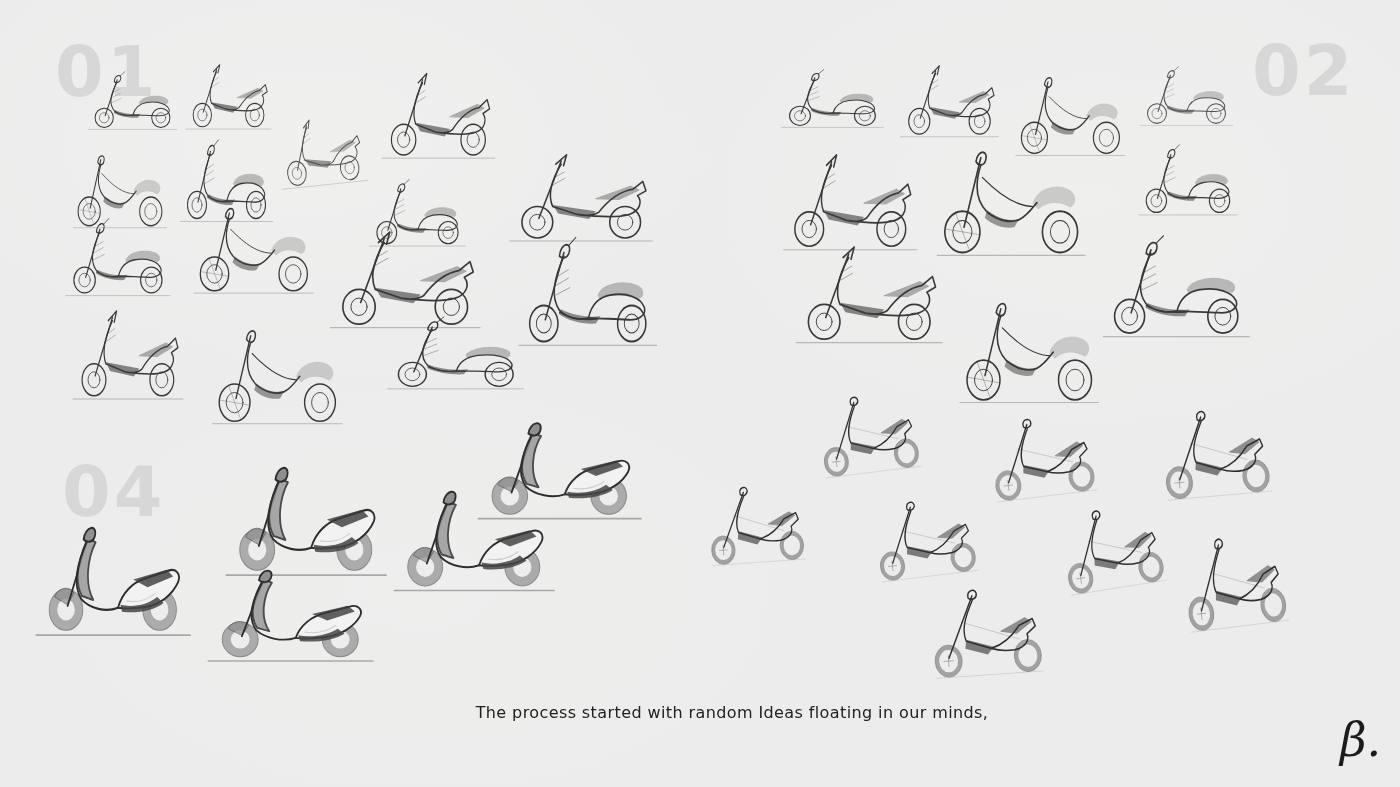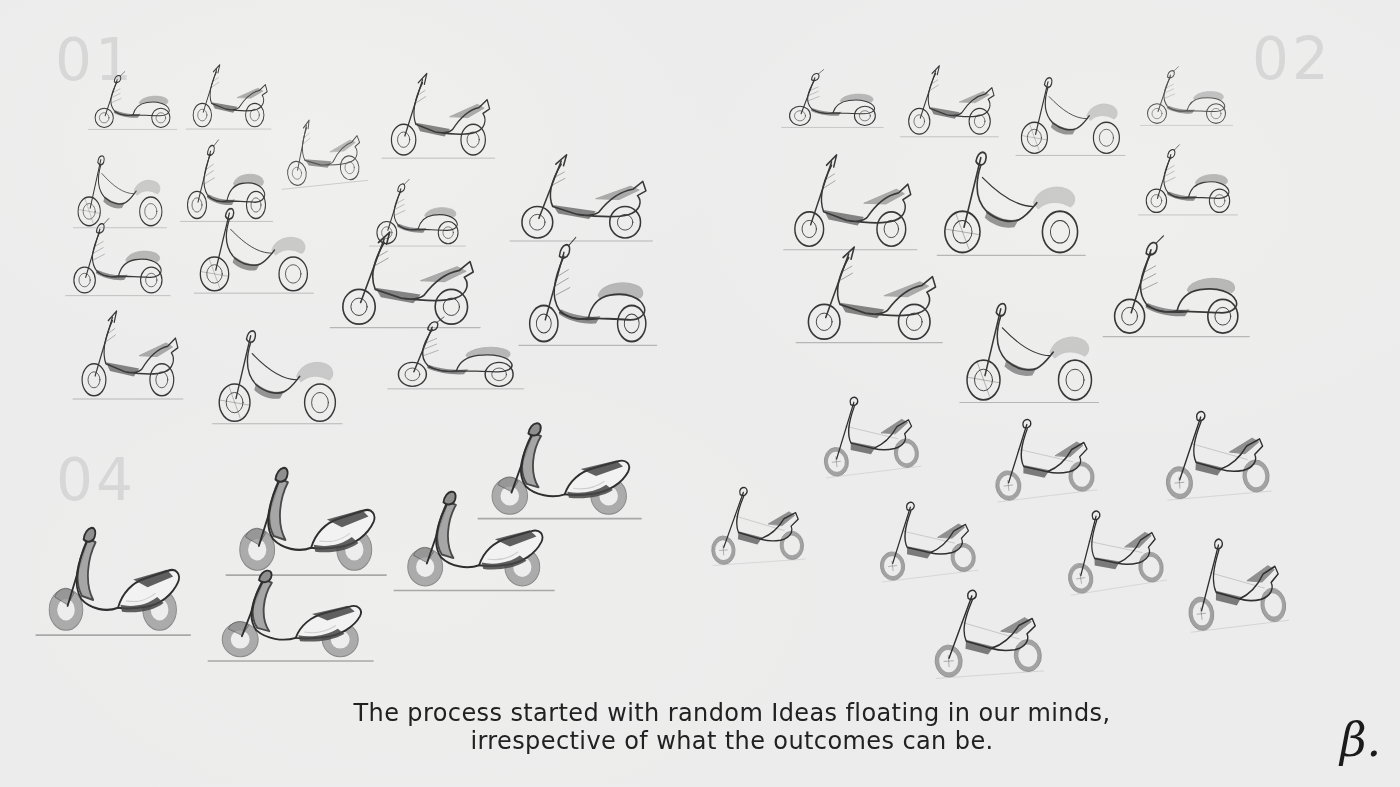--- a/index.html
+++ b/index.html
@@ -10,38 +10,39 @@
     background:
       radial-gradient(ellipse 600px 350px at 22% 18%, #f0f0ef 0%, rgba(240,240,239,0) 70%),
       radial-gradient(ellipse 650px 400px at 78% 25%, #efefee 0%, rgba(239,239,238,0) 70%),
       radial-gradient(ellipse 700px 400px at 30% 75%, #eeeeed 0%, rgba(238,238,237,0) 70%),
       var(--c-background,#ececec);
     font-family:"DejaVu Sans","Liberation Sans",sans-serif;
   }
   .defs{position:absolute;width:0;height:0;overflow:hidden;}
   .glabel{
     position:absolute;
-    font-size:58px;
+    font-size:70px;
     line-height:86px;
-    font-weight:400;
+    font-weight:700;
     letter-spacing:3px;
     color:var(--c-label,#d7d7d7);
     user-select:none;
+    margin-top:12px;
   }
   .pos-01{left:55px;top:17px;}
   .pos-02{left:1252px;top:16px;}
   .pos-03{left:1256px;top:424px;}
-  .pos-04{left:56px;top:437px;text-align:right;}
+  .pos-04{left:62px;top:437px;text-align:right;}
   .sketch{position:absolute;overflow:visible;}
   .caption{
     position:absolute;
     left:64px;width:1336px;top:699px;
     text-align:center;
     color:var(--c-caption,#222222);
-    font-size:24px;
+    font-size:16px;
     line-height:28px;
     letter-spacing:0.4px;
   }
   .cap-line{display:block;}
   .signature{
     position:absolute;
     left:1340px;top:714px;
     font-family:"DejaVu Serif","Liberation Serif",serif;
     font-style:italic;
     font-size:46px;
@@ -148,21 +149,20 @@
       </symbol>
     </defs>
   </svg>
 
   <div class="glabel pos-01">01</div>
   <div class="glabel pos-02">02</div>
   <div class="glabel pos-04">04</div>
 
   <div class="caption">
     <span class="cap-line">The process started with random Ideas floating in our minds,</span>
-    <span class="cap-line">irrespective of what the outcomes can be.</span>
   </div>
 
   <div class="signature">β.</div>
 
 <svg class="sketch" viewBox="0 0 200 130" preserveAspectRatio="none" style="left: 85px; top: 66px; width: 96px; height: 66px;">
       <use href="#sk1"></use>
     </svg>
     <svg class="sketch" viewBox="0 0 200 130" preserveAspectRatio="none" style="left: 183px; top: 56px; width: 92px; height: 76px;">
       <use href="#sk2"></use>
     </svg>

